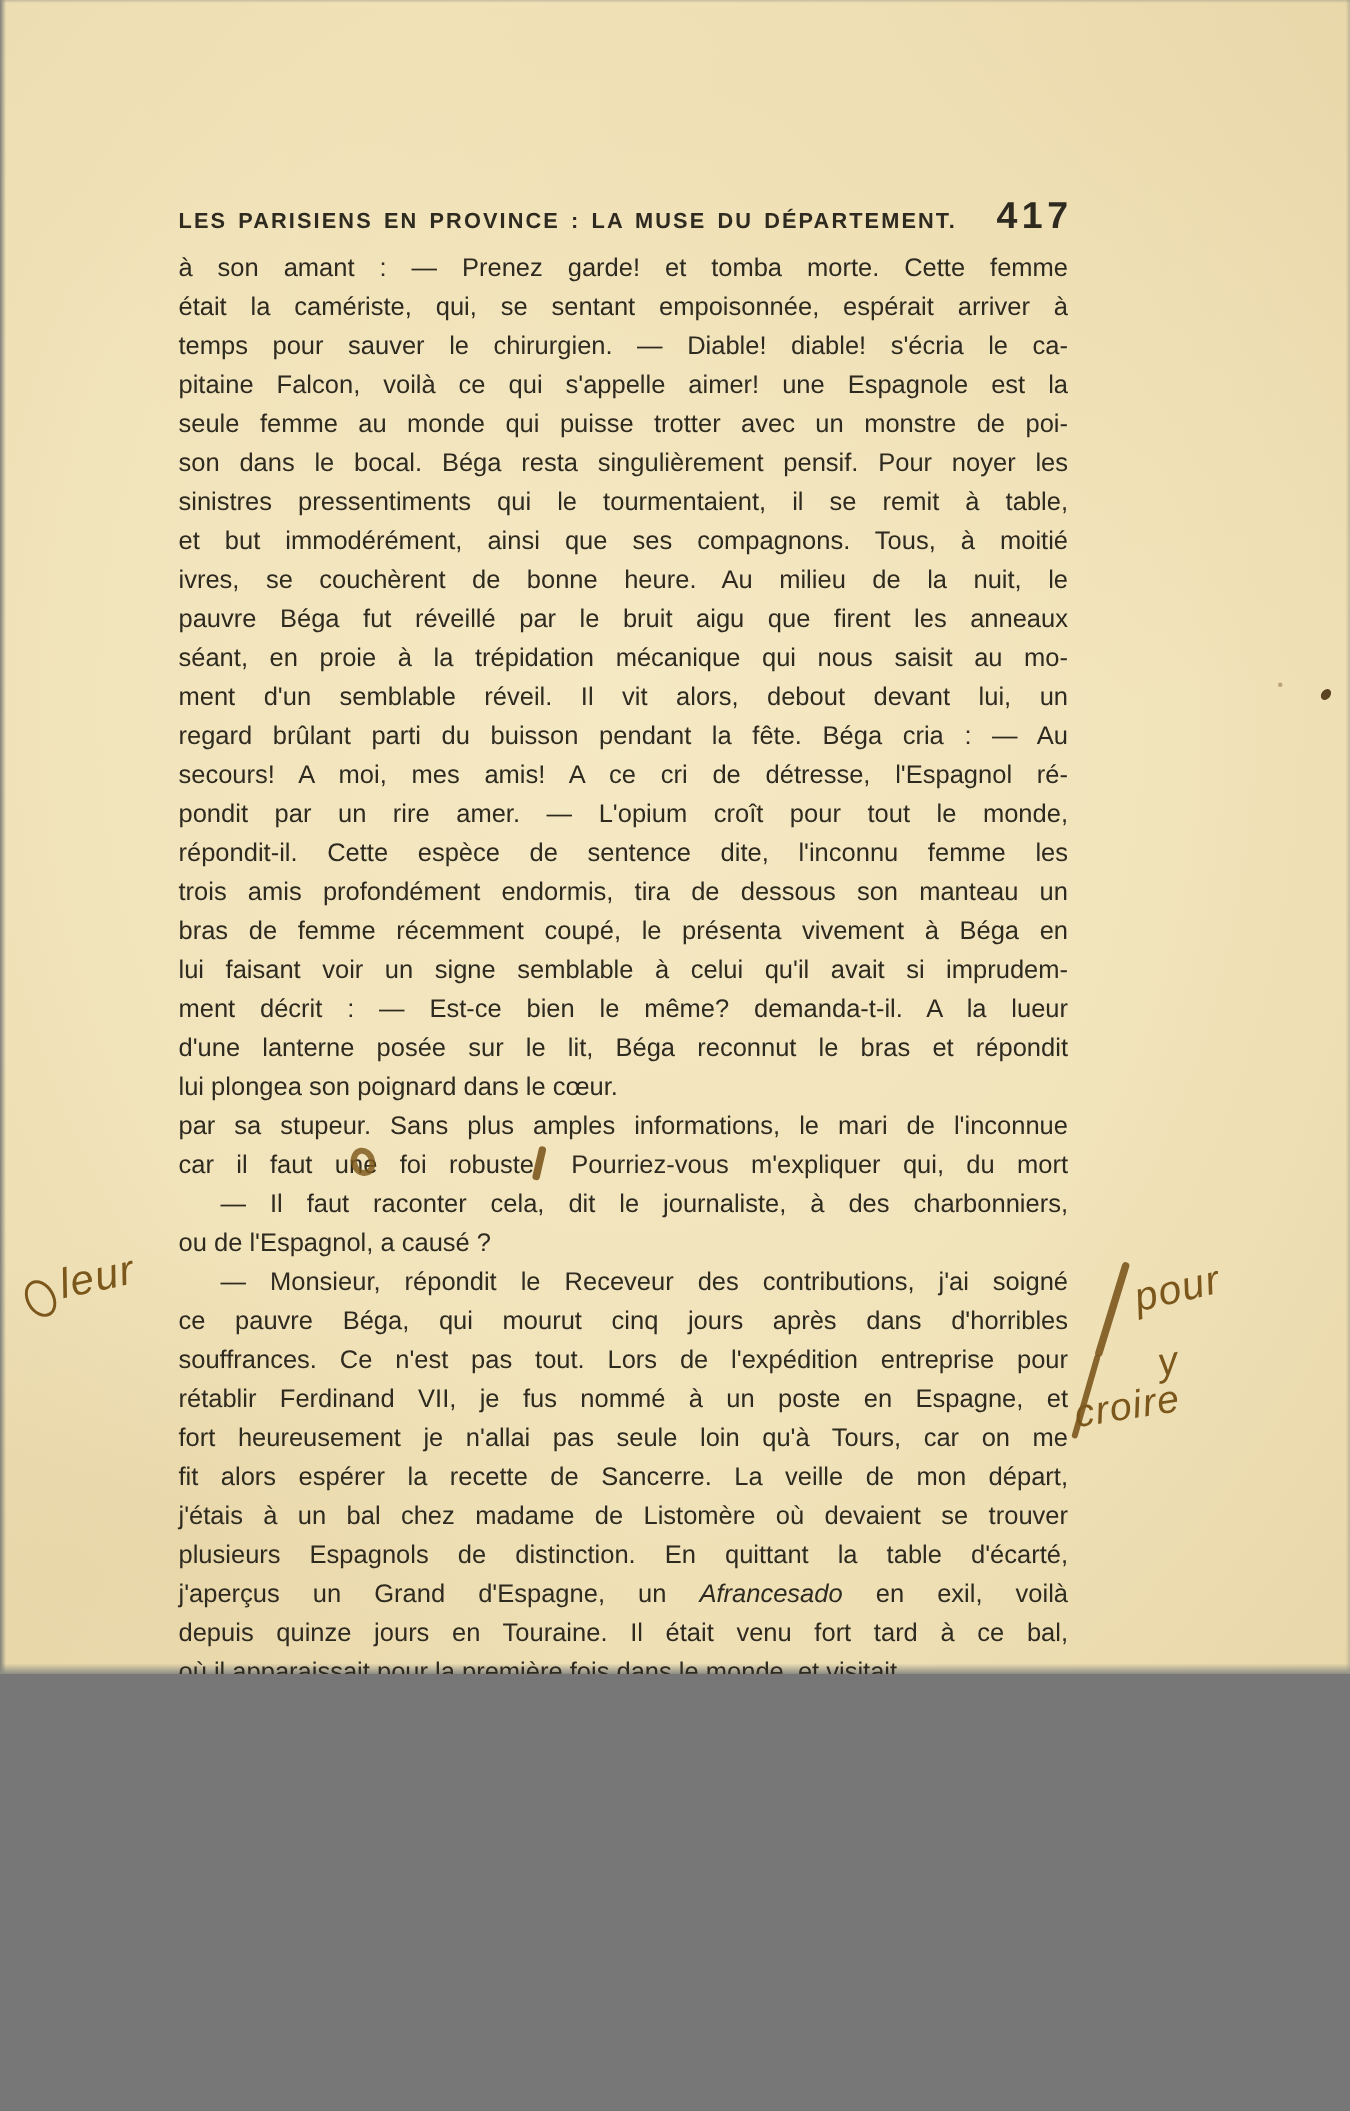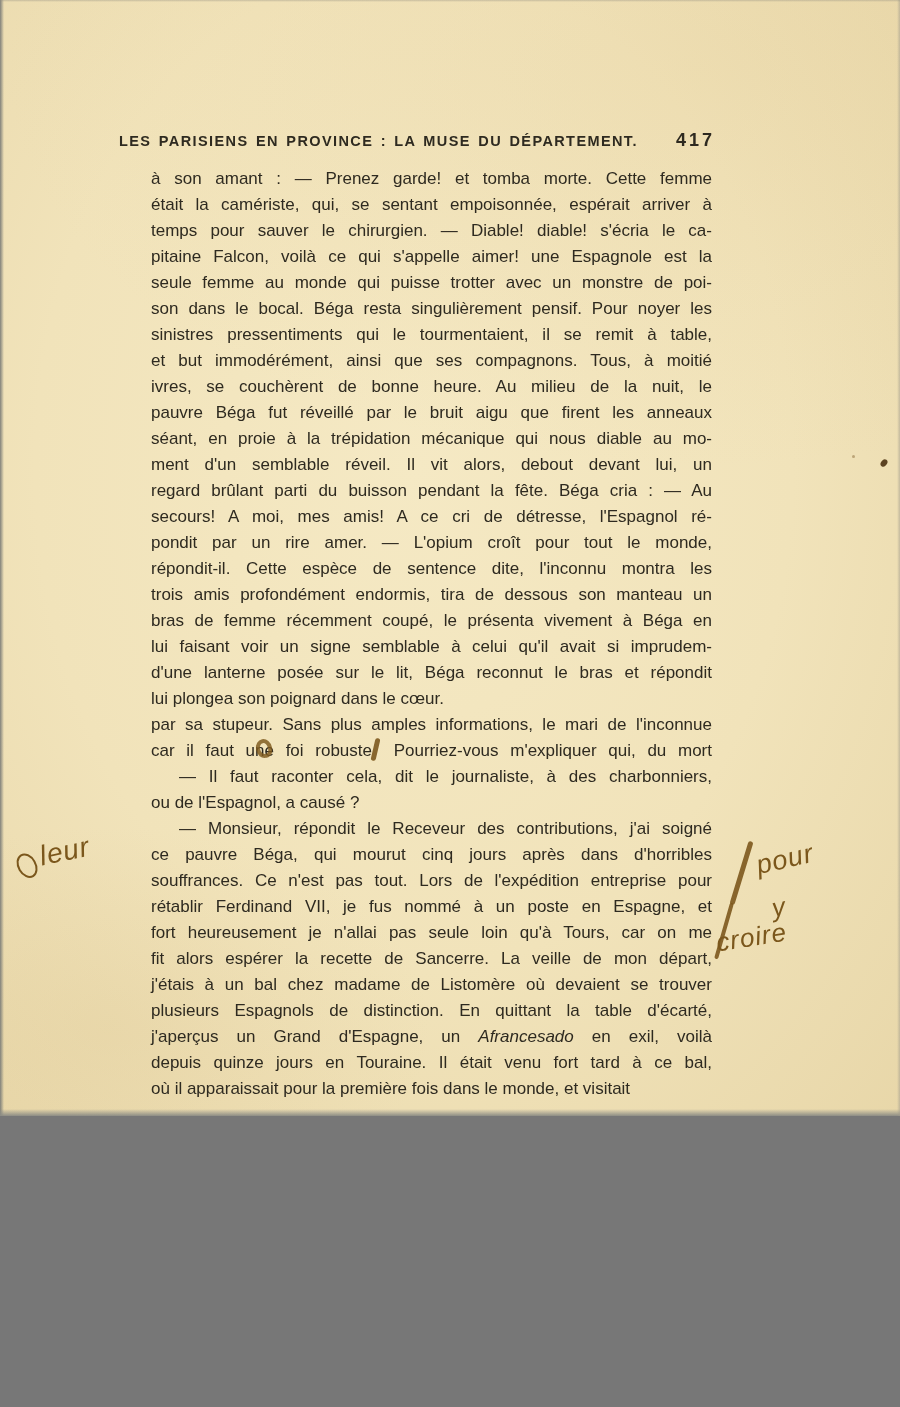--- a/index.html
+++ b/index.html
@@ -17,25 +17,25 @@
   .edge-left{left:0;top:0;width:4px;height:100%;background:linear-gradient(to right,#81817a,rgba(129,129,122,0));}
   .edge-bottom{left:0;bottom:0;width:100%;height:7px;background:linear-gradient(to top,#8d8d85,rgba(141,141,133,0));}
   .edge-right{right:0;top:0;width:3px;height:100%;background:linear-gradient(to left,rgba(160,155,140,.55),rgba(160,155,140,0));}
   .edge-top{left:0;top:0;width:100%;height:2px;background:linear-gradient(to bottom,rgba(150,145,130,.45),rgba(150,145,130,0));}
 
   .running-head{
     position:absolute;left:119px;top:130px;width:596px;
     display:flex;align-items:baseline;justify-content:space-between;
   }
   .running-title{font-size:14.5px;font-weight:700;letter-spacing:1.4px;word-spacing:2px;}
-  .folio{font-size:18px;font-weight:700;letter-spacing:3px;}
+  .folio{font-size:25px;font-weight:700;letter-spacing:3px;}
 
   .text-block{position:absolute;left:119px;top:166px;width:593px;font-size:17px;line-height:26px;}
   .paragraph{margin:0;}
-  .line{text-align:justify;text-align-last:justify;white-space:normal;margin-left:32px;}
+  .line{text-align:justify;text-align-last:justify;white-space:normal;}
   .line.last{text-align-last:left;}
   .paragraph.indent .line.first{text-indent:28px;}
   .italic{font-style:italic;}
 
   
   .hw{color:#7b571c;font-style:italic;}
   .hw-circle{position:relative;}
   .hw-circle::after{
     content:"";position:absolute;left:38%;top:-12%;width:.95em;height:1.1em;
     border:4.5px solid rgba(124,88,28,.82);border-radius:55% 60% 50% 58%;
@@ -79,29 +79,30 @@
         <div class="line first">à son amant : — Prenez garde! et tomba morte. Cette femme</div>
         <div class="line">était la camériste, qui, se sentant empoisonnée, espérait arriver à</div>
         <div class="line">temps pour sauver le chirurgien. — Diable! diable! s'écria le ca-</div>
         <div class="line">pitaine Falcon, voilà ce qui s'appelle aimer! une Espagnole est la</div>
         <div class="line">seule femme au monde qui puisse trotter avec un monstre de poi-</div>
         <div class="line">son dans le bocal. Béga resta singulièrement pensif. Pour noyer les</div>
         <div class="line">sinistres pressentiments qui le tourmentaient, il se remit à table,</div>
         <div class="line">et but immodérément, ainsi que ses compagnons. Tous, à moitié</div>
         <div class="line">ivres, se couchèrent de bonne heure. Au milieu de la nuit, le</div>
         <div class="line">pauvre Béga fut réveillé par le bruit aigu que firent les anneaux</div>
-        <div class="line">séant, en proie à la trépidation mécanique qui nous diable au mo-</div>
+        <div class="line">séant, en proie à la trépidation mécanique qui nous saisit au mo-</div>
         <div class="line">ment d'un semblable réveil. Il vit alors, debout devant lui, un</div>
         <div class="line">regard brûlant parti du buisson pendant la fête. Béga cria : — Au</div>
         <div class="line">secours! A moi, mes amis! A ce cri de détresse, l'Espagnol ré-</div>
         <div class="line">pondit par un rire amer. — L'opium croît pour tout le monde,</div>
-        <div class="line">répondit-il. Cette espèce de sentence dite, l'inconnu montra les</div>
+        <div class="line">répondit-il. Cette espèce de sentence dite, l'inconnu femme les</div>
         <div class="line">trois amis profondément endormis, tira de dessous son manteau un</div>
         <div class="line">bras de femme récemment coupé, le présenta vivement à Béga en</div>
         <div class="line">lui faisant voir un signe semblable à celui qu'il avait si imprudem-</div>
+        <div class="line">ment décrit : — Est-ce bien le même? demanda-t-il. A la lueur</div>
         <div class="line">d'une lanterne posée sur le lit, Béga reconnut le bras et répondit</div>
         <div class="line last">lui plongea son poignard dans le cœur.</div>
         <div class="line">par sa stupeur. Sans plus amples informations, le mari de l'inconnue</div>
       </div>
       <div class="paragraph indent">
         <div class="line"><span>car il faut </span><span class="hw-circle">une</span><span> foi robuste</span><span class="hw-slash"></span><span> Pourriez-vous m'expliquer qui, du mort</span></div>
         <div class="line first">— Il faut raconter cela, dit le journaliste, à des charbonniers,</div>
         <div class="line last">ou de l'Espagnol, a causé ?</div>
       </div>
       <div class="paragraph indent">

